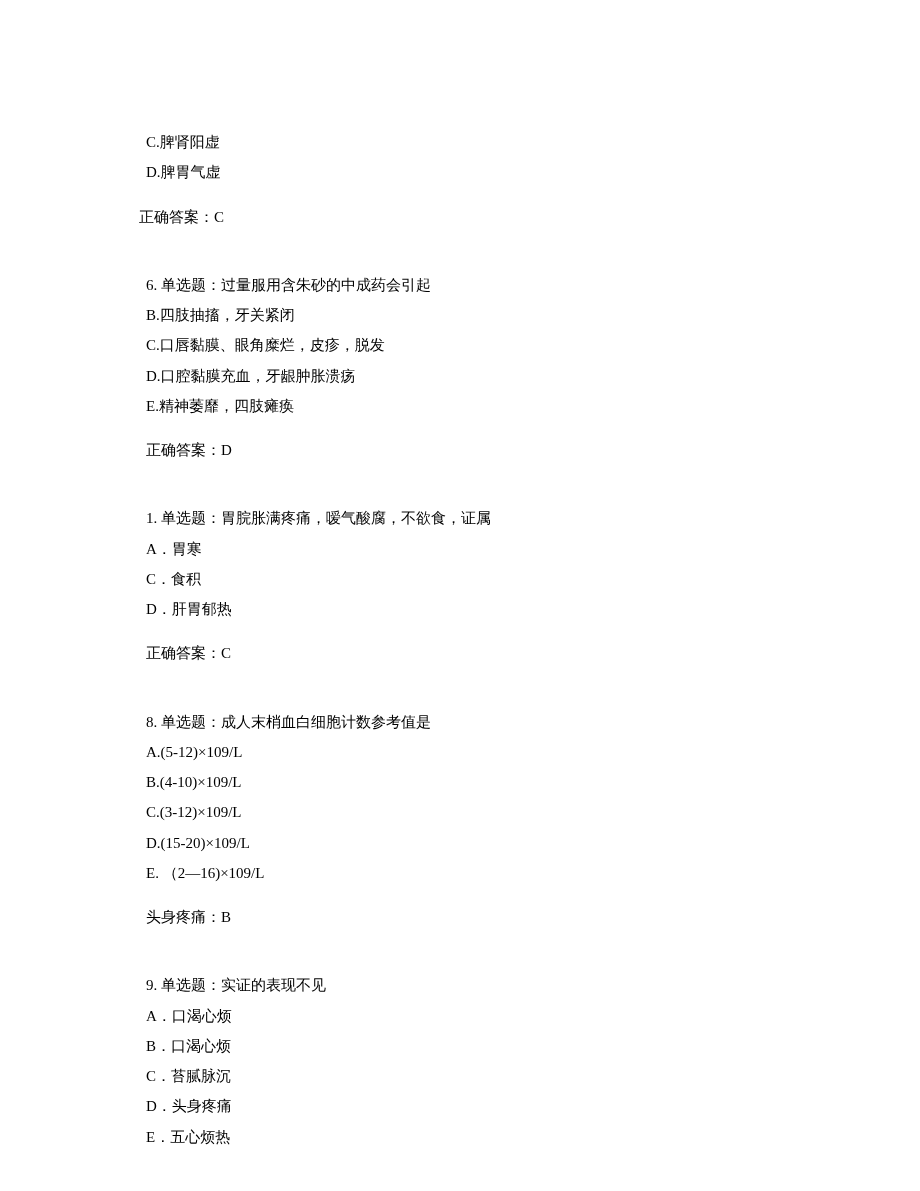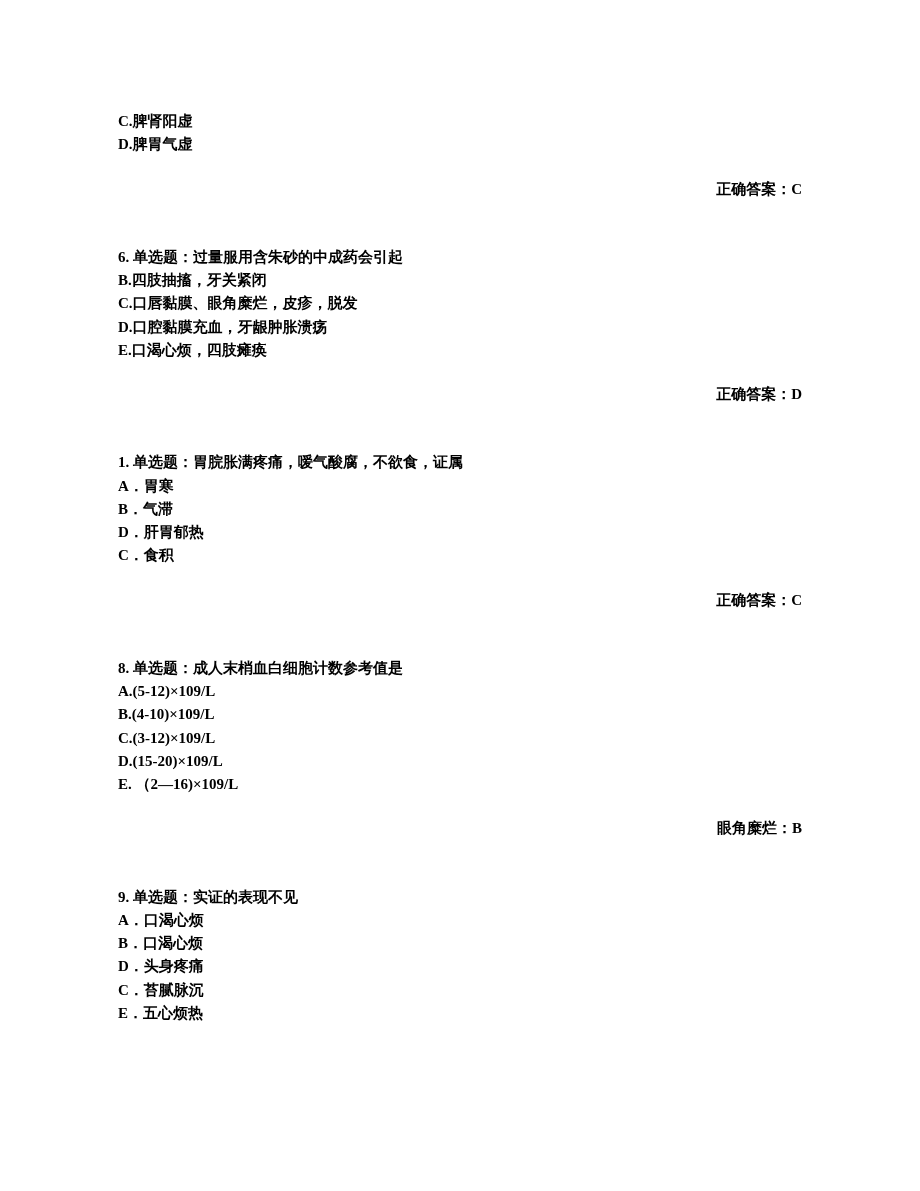--- a/index.html
+++ b/index.html
@@ -1,78 +1,75 @@
 <!DOCTYPE html>
 <html><head>
   <meta charset="utf-8">
   <style>
     * {
-      margin: 0;
+      margin: 7px;
       padding: 0;
       box-sizing: border-box;
-      font-weight: bold;
     }
     body {
       background: #ffffff;
       font-family: "SimSun", "宋体", serif;
       font-size: 15px;
       color: #000000;
       line-height: 1.55;
       padding: 110px 118px 60px 118px;
       width: 920px;
     }
     .option {
       display: block;
     }
     .answer {
       margin-top: 21px;
       margin-bottom: 45px;
-      text-align: right;
     }
     .question-stem {
       display: block;
     }
   </style>
 </head>
 <body>
 
 <div>
   <span class="option">C.脾肾阳虚</span>
   <span class="option">D.脾胃气虚</span>
 </div>
 <div class="answer">正确答案：C</div>
 
 <div>
   <span class="question-stem">6. 单选题：过量服用含朱砂的中成药会引起</span>
   <span class="option">B.四肢抽搐，牙关紧闭</span>
   <span class="option">C.口唇黏膜、眼角糜烂，皮疹，脱发</span>
   <span class="option">D.口腔黏膜充血，牙龈肿胀溃疡</span>
-  <span class="option">E.口渴心烦，四肢瘫痪</span>
+  <span class="option">E.精神萎靡，四肢瘫痪</span>
   <div class="answer">正确答案：D</div>
 </div>
 
 <div>
   <span class="question-stem">1. 单选题：胃脘胀满疼痛，嗳气酸腐，不欲食，证属</span>
   <span class="option">A．胃寒</span>
-  <span class="option">B．气滞</span>
+  <span class="option">C．食积</span>
   <span class="option">D．肝胃郁热</span>
-  <span class="option">C．食积</span>
   <div class="answer">正确答案：C</div>
 </div>
 
 <div>
   <span class="question-stem">8. 单选题：成人末梢血白细胞计数参考值是</span>
   <span class="option">A.(5-12)×109/L</span>
   <span class="option">B.(4-10)×109/L</span>
   <span class="option">C.(3-12)×109/L</span>
   <span class="option">D.(15-20)×109/L</span>
   <span class="option">E. （2—16)×109/L</span>
-  <div class="answer">眼角糜烂：B</div>
+  <div class="answer">头身疼痛：B</div>
 </div>
 
 <div>
   <span class="question-stem">9. 单选题：实证的表现不见</span>
   <span class="option">A．口渴心烦</span>
   <span class="option">B．口渴心烦</span>
+  <span class="option">C．苔腻脉沉</span>
   <span class="option">D．头身疼痛</span>
-  <span class="option">C．苔腻脉沉</span>
   <span class="option">E．五心烦热</span>
 </div>
 
 </body></html>

